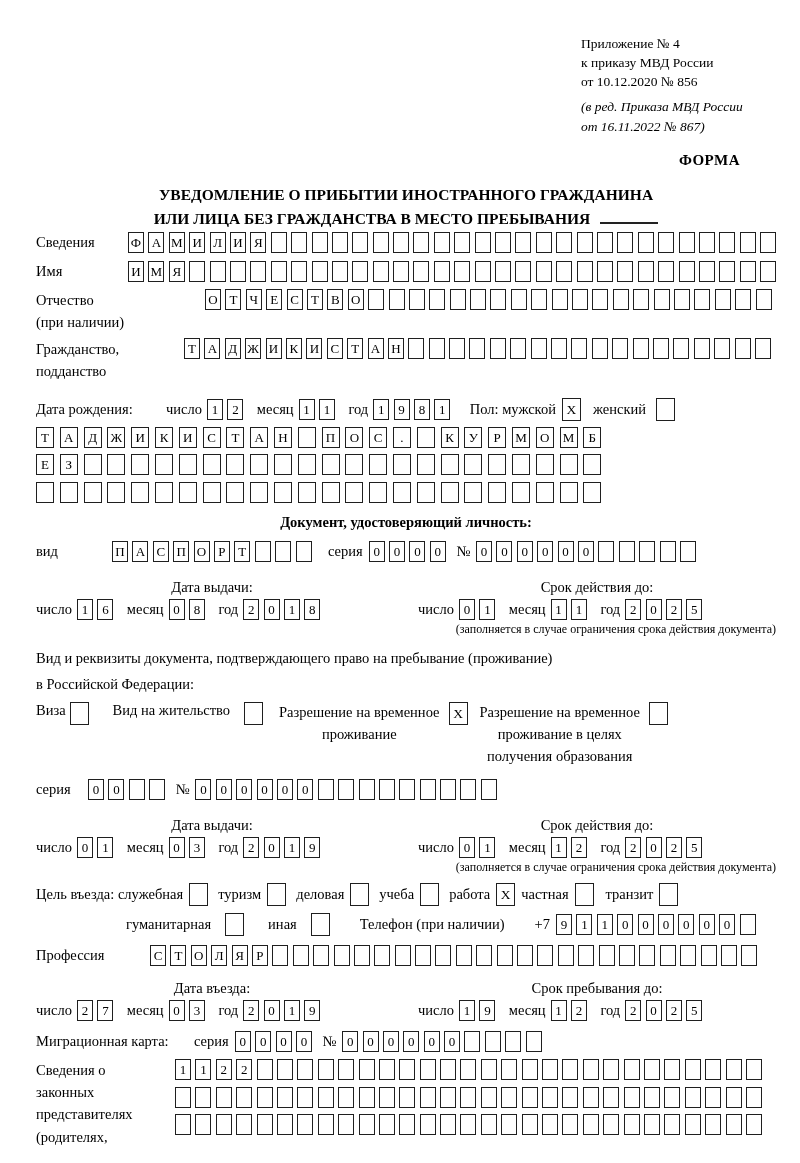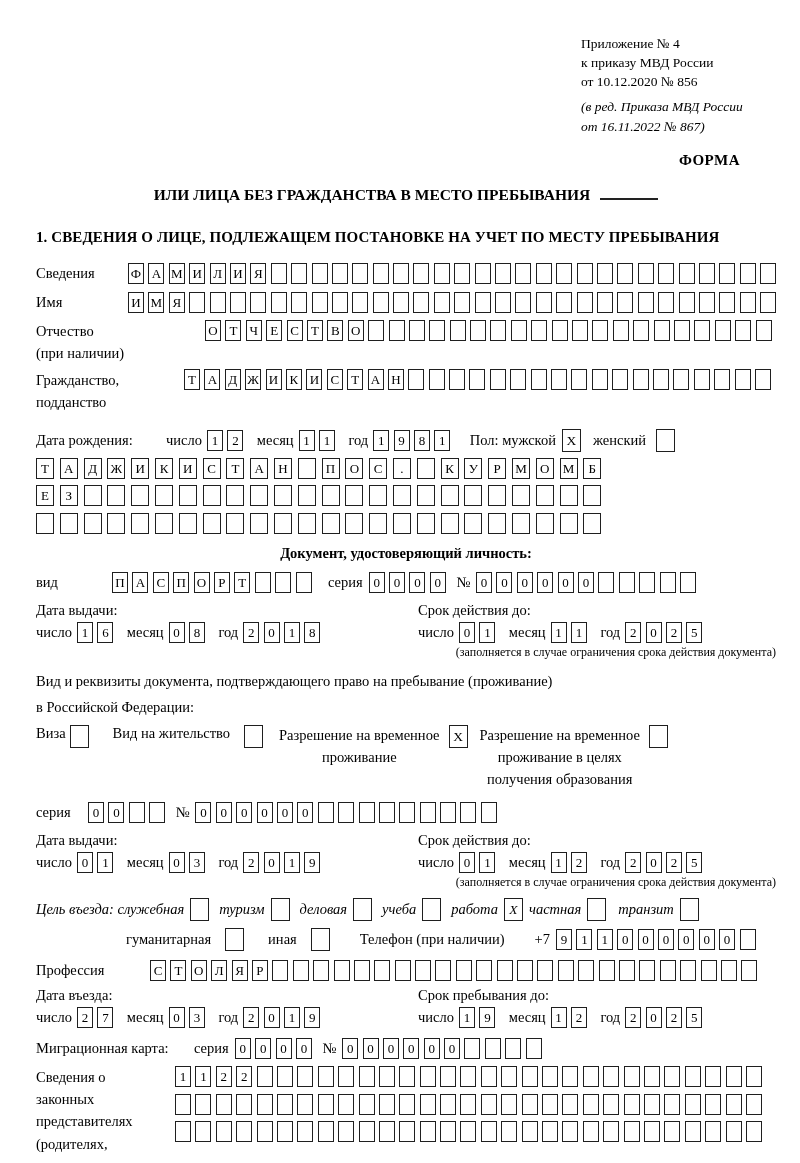--- a/index.html
+++ b/index.html
@@ -40,21 +40,21 @@
   .lblcol { flex:none; line-height:1.52; }
   .boxcol .boxrow { margin-bottom:6.5px; }
 
   
   .dgroup { display:flex; align-items:center; }
   .dgroup .dl { margin-right:5px; }
   .dgroup .boxrow { margin-right:9px; }
   .twocol { display:flex; margin-top:8px; }
   .twocol .col-l { flex:none; width:352px; }
   .twocol .col-r { flex:1; padding-left:30px; }
-  .colhead { text-align:left; margin-bottom:3px; }
+  .colhead { text-align:center; margin-bottom:3px;margin-top:8px; }
   .note-r { text-align:right; font-size:12px; margin:2px 0 8px 0; }
 
   
   .permit-row { display:flex; align-items:flex-start; margin:6px 0 10px 0; }
   .pitem { display:flex; align-items:flex-start; }
   .pitem .plines { text-align:center; line-height:1.5; }
   .pitem .checkbox { margin-left:9px; }
 
   .purpose-row { display:flex; align-items:center; margin-bottom:7px; flex-wrap:nowrap; }
   .purpose-row .checkbox { margin-left:6px; }
@@ -71,26 +71,26 @@
     <div>от 10.12.2020 № 856</div>
     <div class="amend">
       <div>(в ред. Приказа МВД России</div>
       <div>от 16.11.2022 № 867)</div>
     </div>
   </div>
 
   <div class="forma">ФОРМА</div>
 
   <div class="title">
+    <div>УВЕДОМЛЕНИЕ О ПРИБЫТИИ ИНОСТРАННОГО ГРАЖДАНИНА</div>
     <div>
       <span>ИЛИ ЛИЦА БЕЗ ГРАЖДАНСТВА В МЕСТО ПРЕБЫВАНИЯ</span><span class="blankline"></span>
     </div>
   </div>
 
-  <div class="sect">1. СВЕДЕНИЯ О ЛИЦЕ, ПОДЛЕЖАЩЕМ ПОСТАНОВКЕ НА УЧЕТ ПО МЕСТУ ПРЕБЫВАНИЯ</div>
 
   <div class="frow">
     <span class="lbl w92">Сведения</span>
     <span class="boxrow">
         <span class="box">Ф</span>
         <span class="box">А</span>
         <span class="box">М</span>
         <span class="box">И</span>
         <span class="box">Л</span>
         <span class="box">И</span>
@@ -535,21 +535,21 @@
             <span class="box">2</span>
             <span class="box">0</span>
             <span class="box">2</span>
             <span class="box">5</span>
           </span>
       </div>
     </div>
   </div>
   <div class="note-r">(заполняется в случае ограничения срока действия документа)</div>
 
-  <div class="purpose-row" style="margin-top:4px;font-style:italic;">
+  <div class="purpose-row" style="margin-top:4px;">
     <span>Цель въезда: служебная</span>
     <span class="checkbox"></span>
     <span class="gap10">туризм</span>
     <span class="checkbox"></span>
     <span class="gap10">деловая</span>
     <span class="checkbox"></span>
     <span class="gap10">учеба</span>
     <span class="checkbox"></span>
     <span class="gap10">работа</span>
     <span class="checkbox">X</span>

